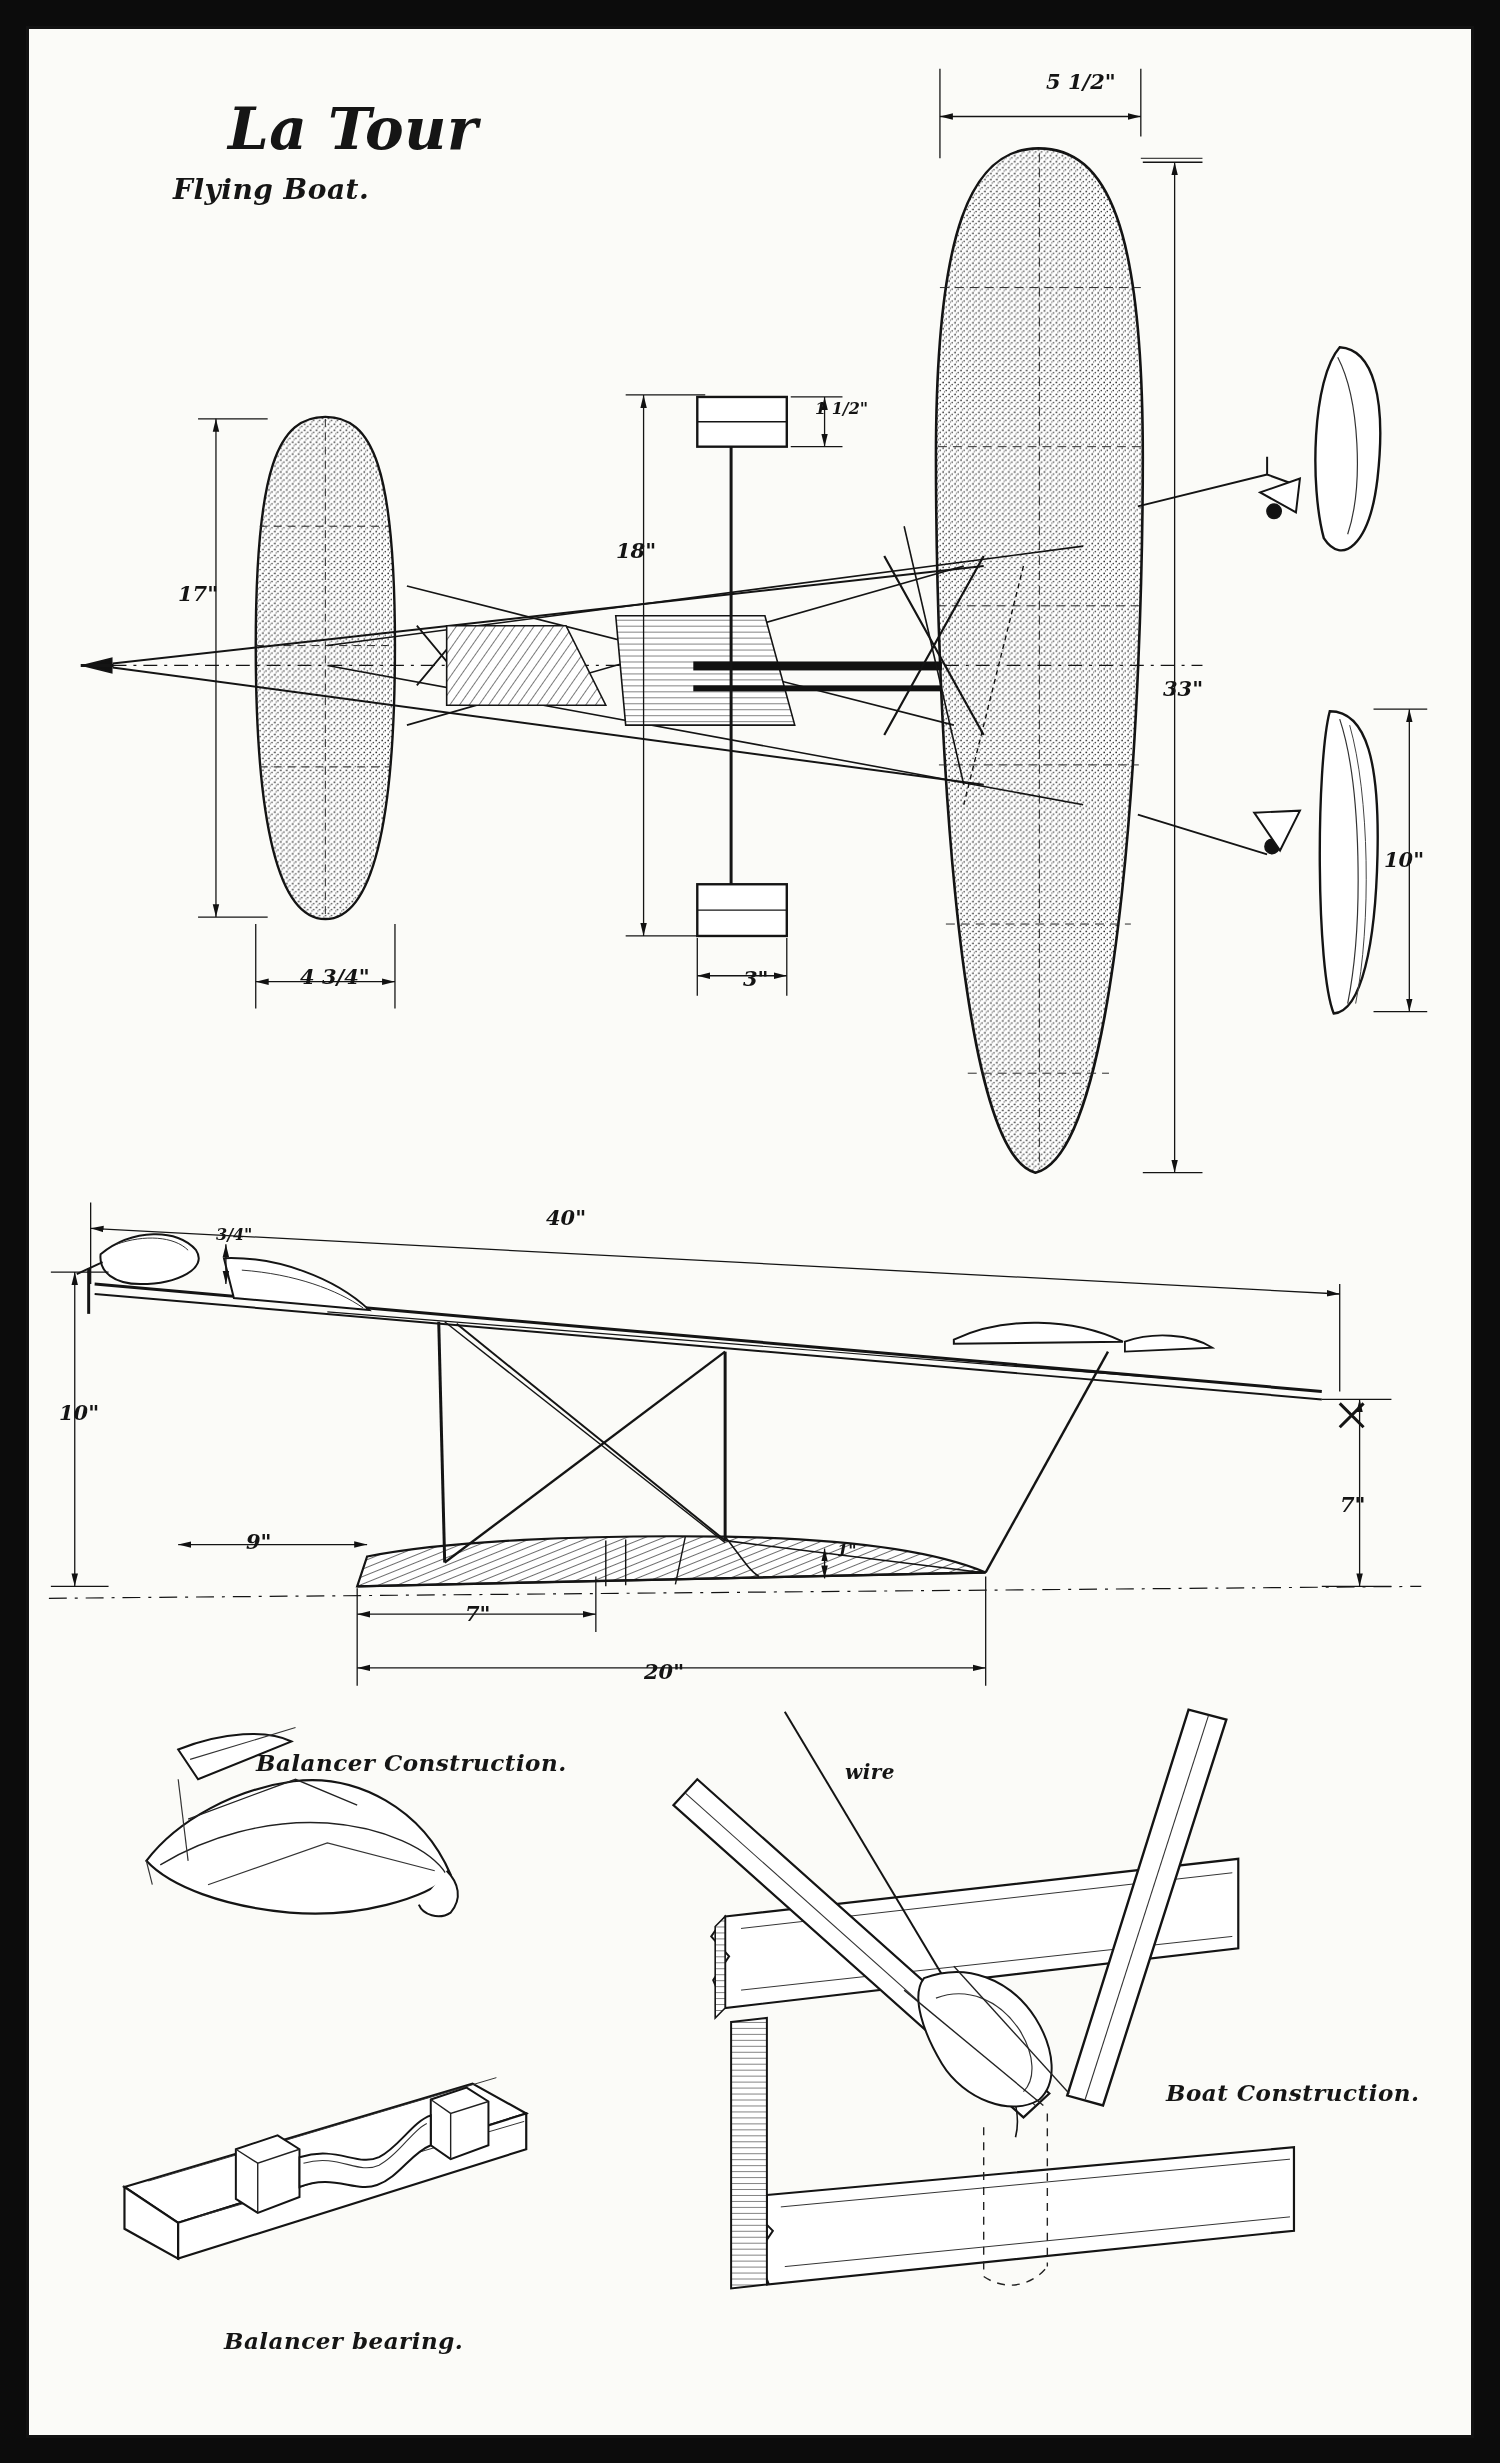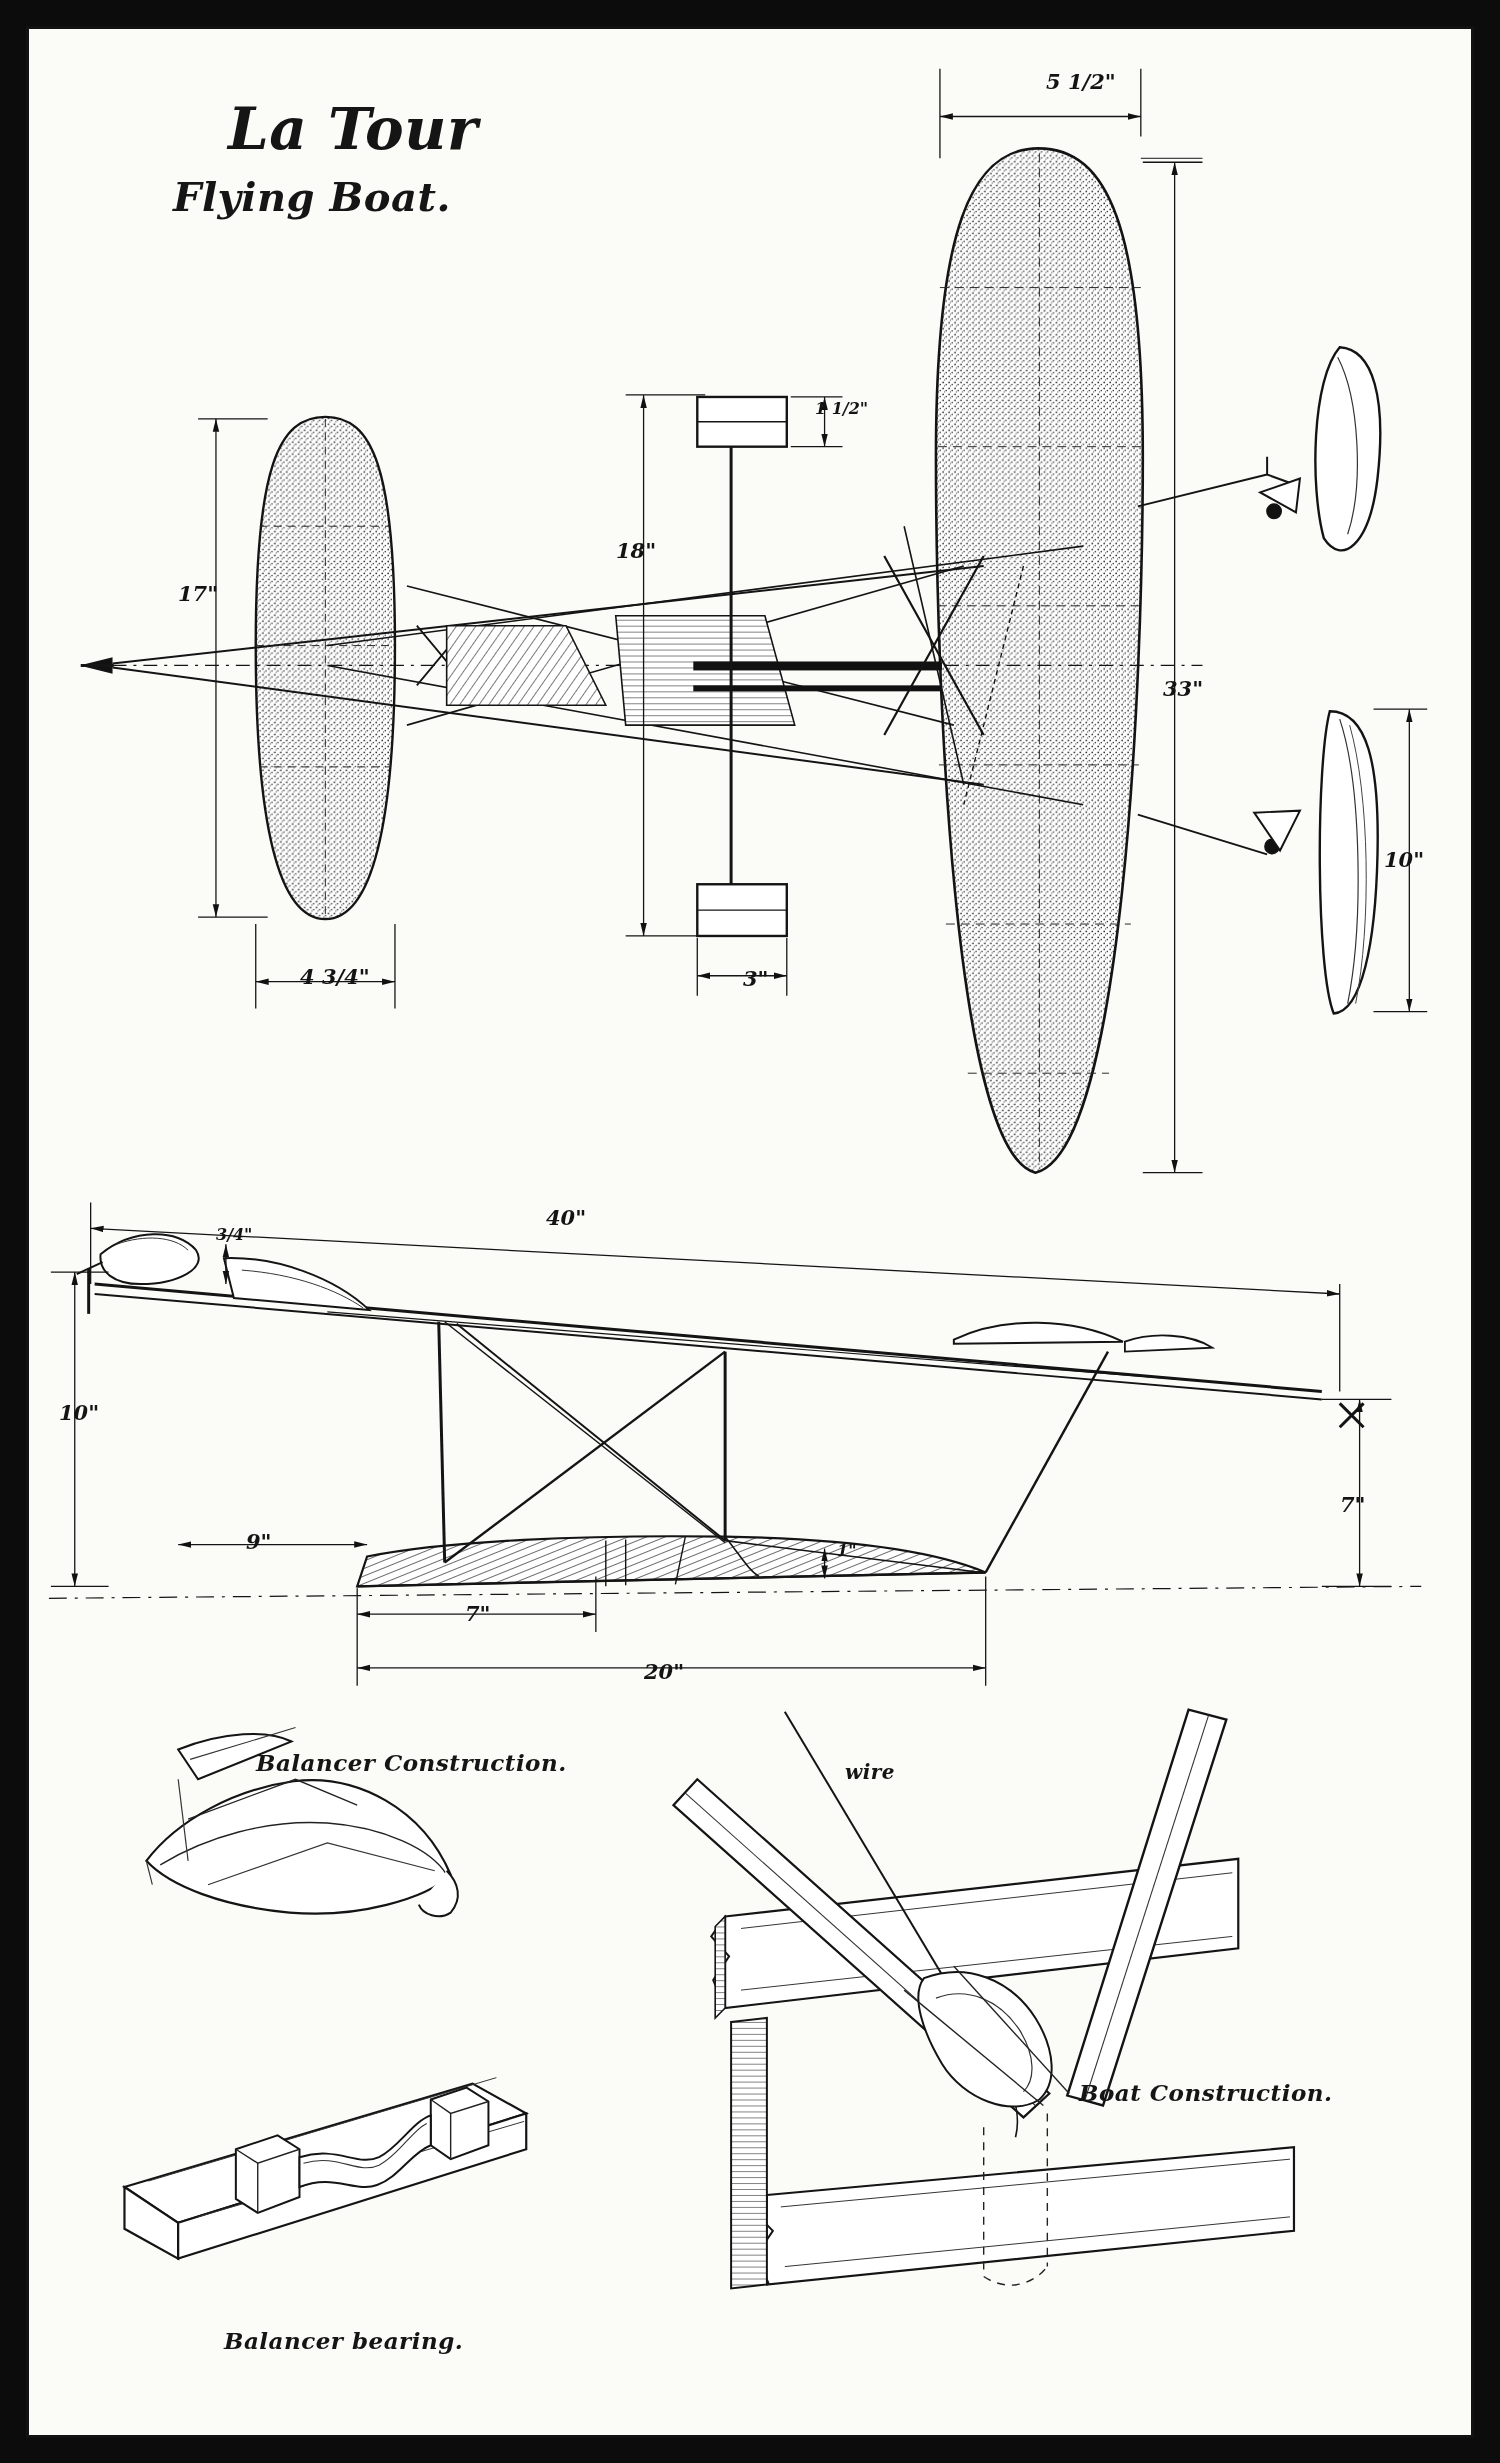--- a/index.html
+++ b/index.html
@@ -47,21 +47,21 @@
     position: absolute;
     font-family: "DejaVu Serif", serif;
     font-style: italic;
     font-weight: 700;
     font-size: 21px;
     color: #141414;
     white-space: nowrap;
   }
   .dim.small { font-size: 16px; }
   .title1 { font-size: 58px; }
-  .title2 { font-size: 40px; }
+  .title2 { font-size: 28px; }
   .caption { font-size: 23px; }
   .caption.sm { font-size: 20px; }
 </style>
 </head>
 <body>
 
 <div id="sheet">
   <div id="paper">
 
     <svg class="plate" viewBox="0 0 1450 2418" preserveAspectRatio="none">
@@ -341,18 +341,18 @@
     <div class="dim small" style="left:187px; top:1196px;">3/4"</div>
     <div class="dim" style="left:30px; top:1371px;">10"</div>
     <div class="dim" style="left:217px; top:1500px;">9"</div>
     <div class="dim" style="left:436px; top:1572px;">7"</div>
     <div class="dim" style="left:615px; top:1630px;">20"</div>
     <div class="dim small" style="left:808px; top:1512px;">1"</div>
     <div class="dim" style="left:1311px; top:1463px;">7"</div>
 
     <div class="script caption" style="left:227px; top:1701px;margin-top:19px;">Balancer Construction.</div>
     <div class="script caption" style="left:195px; top:2298px;">Balancer bearing.</div>
-    <div class="script caption" style="left:1050px; top:2050px;text-align:center;">Boat Construction.</div>
+    <div class="script caption" style="left:1137px; top:2050px;text-align:center;">Boat Construction.</div>
     <div class="script caption sm" style="left:816px; top:1731px;text-align:right;">wire</div>
 
   </div>
 </div>
 
 
 </body></html>

